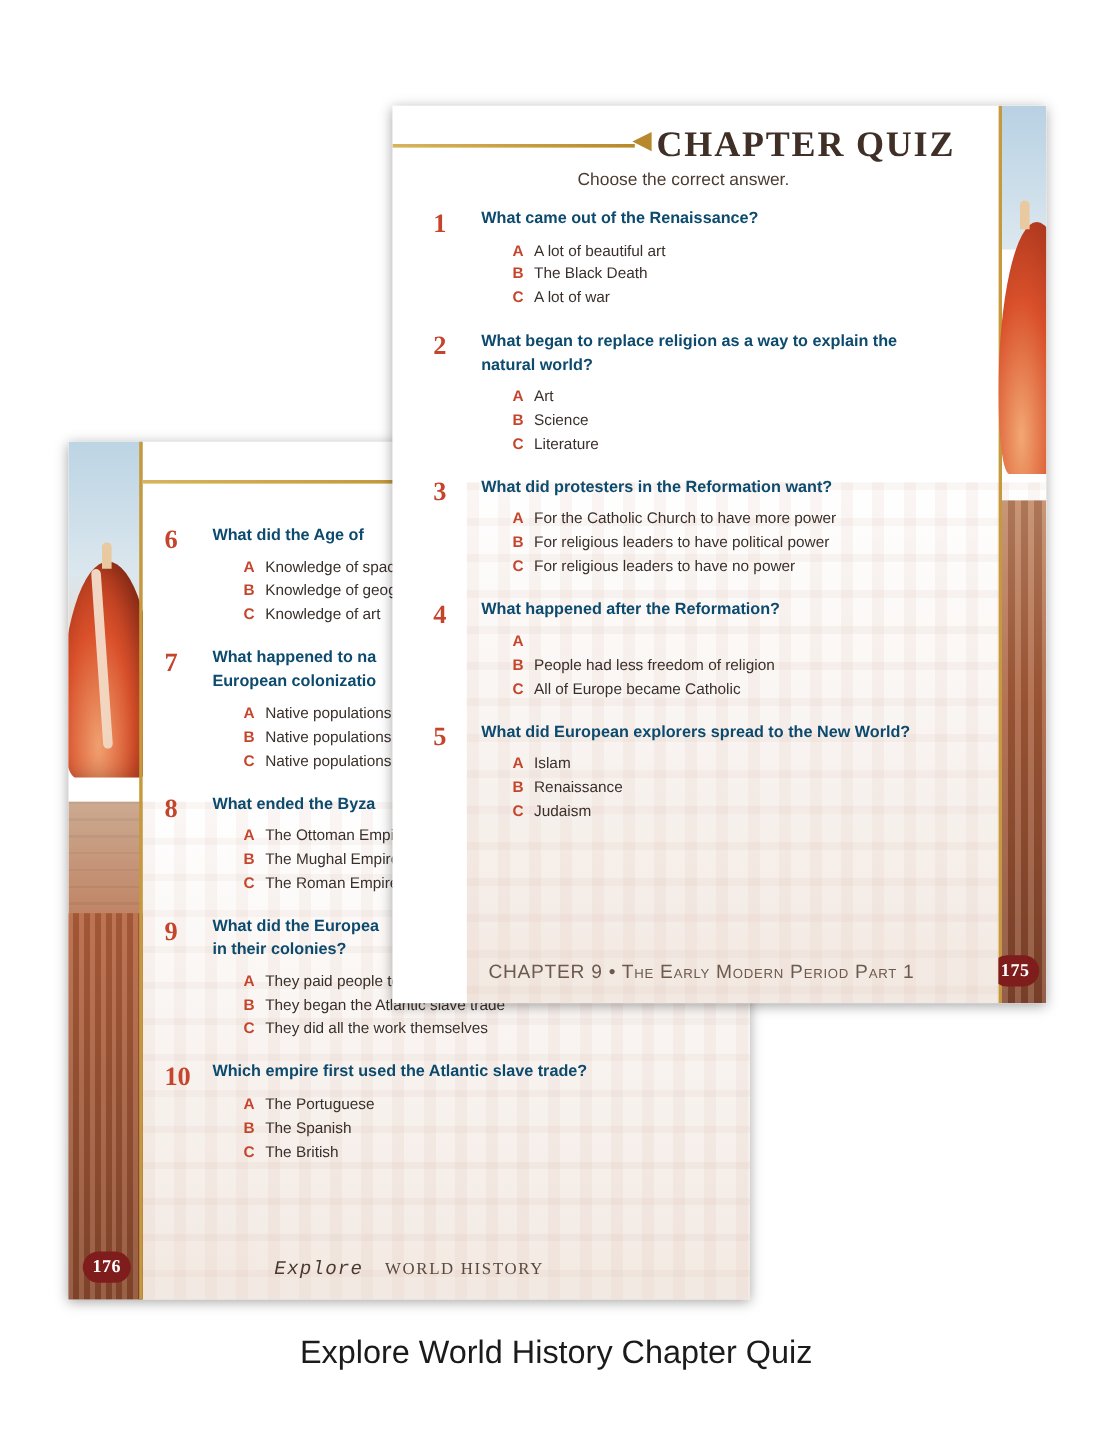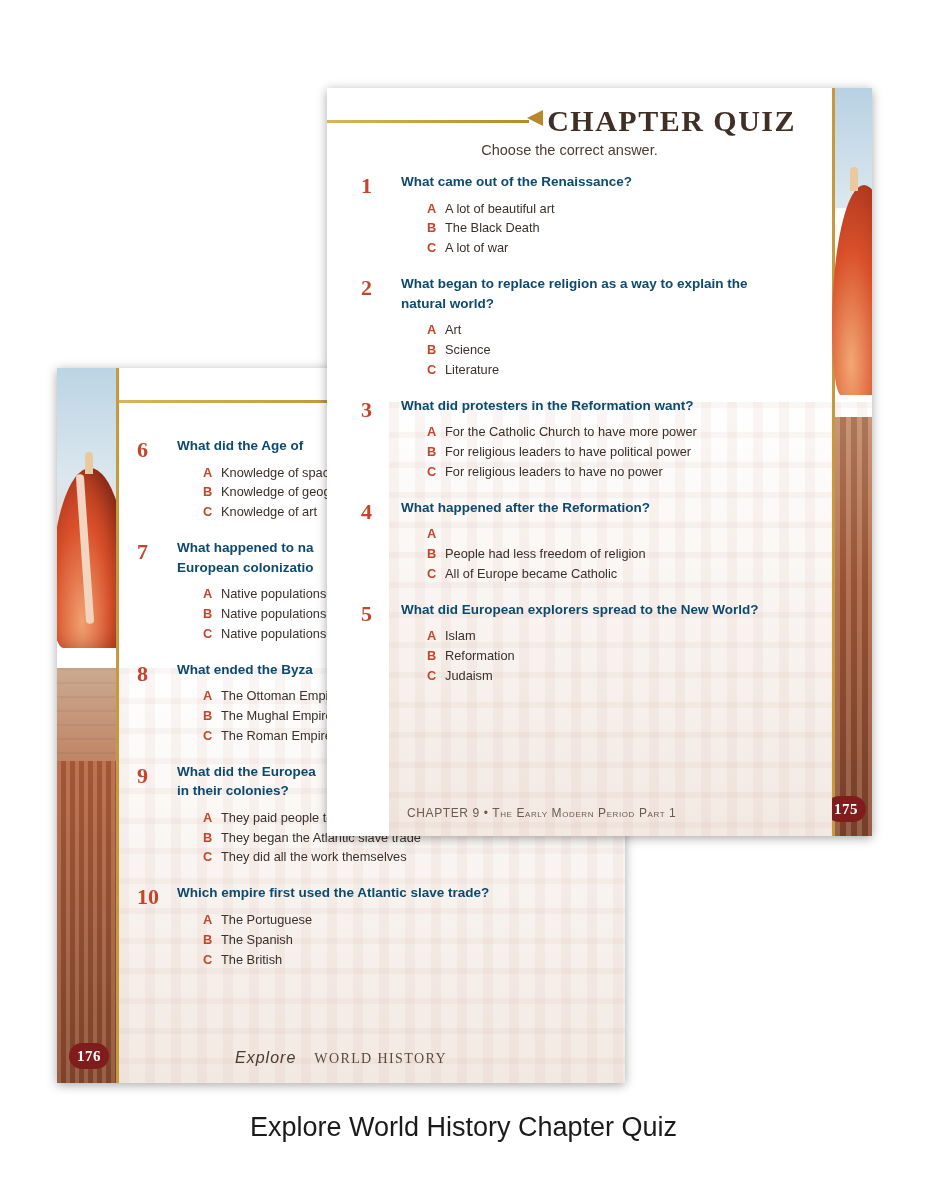--- a/index.html
+++ b/index.html
@@ -206,36 +206,36 @@
     flex: 0 0 18px;
     color: #c4452c;
     font-weight: bold;
   }
 
   
   .footer-left {
     position: absolute;
     left: 80px;
     bottom: 16px;
-    font-size: 12px;
+    font-size: 16px;
     letter-spacing: .6px;
     color: #6c5a4e;
     font-variant: small-caps;
   }
   .footer-brand {
     position: absolute;
     bottom: 16px;
     left: 0; right: 0;
     text-align: center;
     font-size: 14px;
     color: #5a4a3e;
     letter-spacing: 1px;
   }
   .footer-brand .script {
-    font-family: Liberation Sans, sans-serif;
+    font-family: Liberation Mono, monospace;
     font-style: italic;
     font-size: 16px;
     color: #4a3a2f;
     margin-right: 18px;
   }
   .footer-brand .caps {
     font-variant: small-caps;
     font-family: "Liberation Serif", serif;
     letter-spacing: 1.4px;
   }
@@ -564,21 +564,21 @@
         <div class="q-num">5</div>
         <div class="q-body">
           <div class="q-text">What did European explorers spread to the New World?</div>
           <div class="answers">
             <div class="ans">
               <span class="ans-letter">A</span>
               <span>Islam</span>
             </div>
             <div class="ans">
               <span class="ans-letter">B</span>
-              <span>Reformation</span>
+              <span>Renaissance</span>
             </div>
             <div class="ans">
               <span class="ans-letter">C</span>
               <span>Judaism</span>
             </div>
           </div>
         </div>
       </div>
 
     </div>

